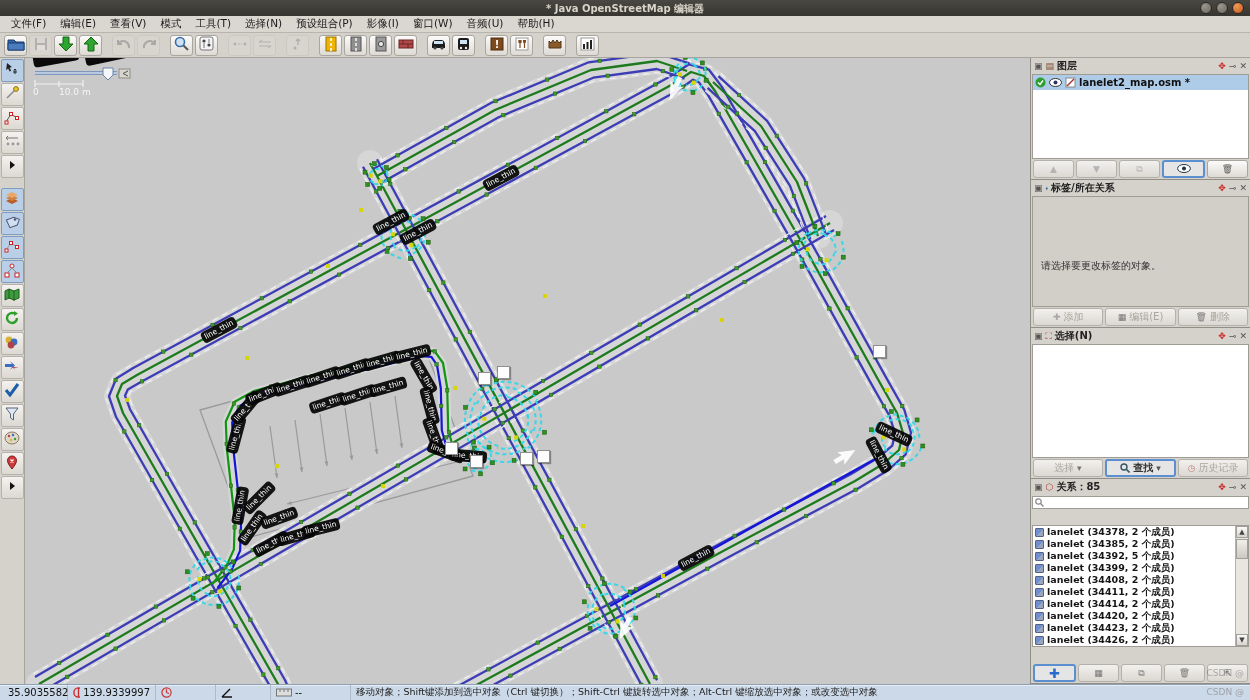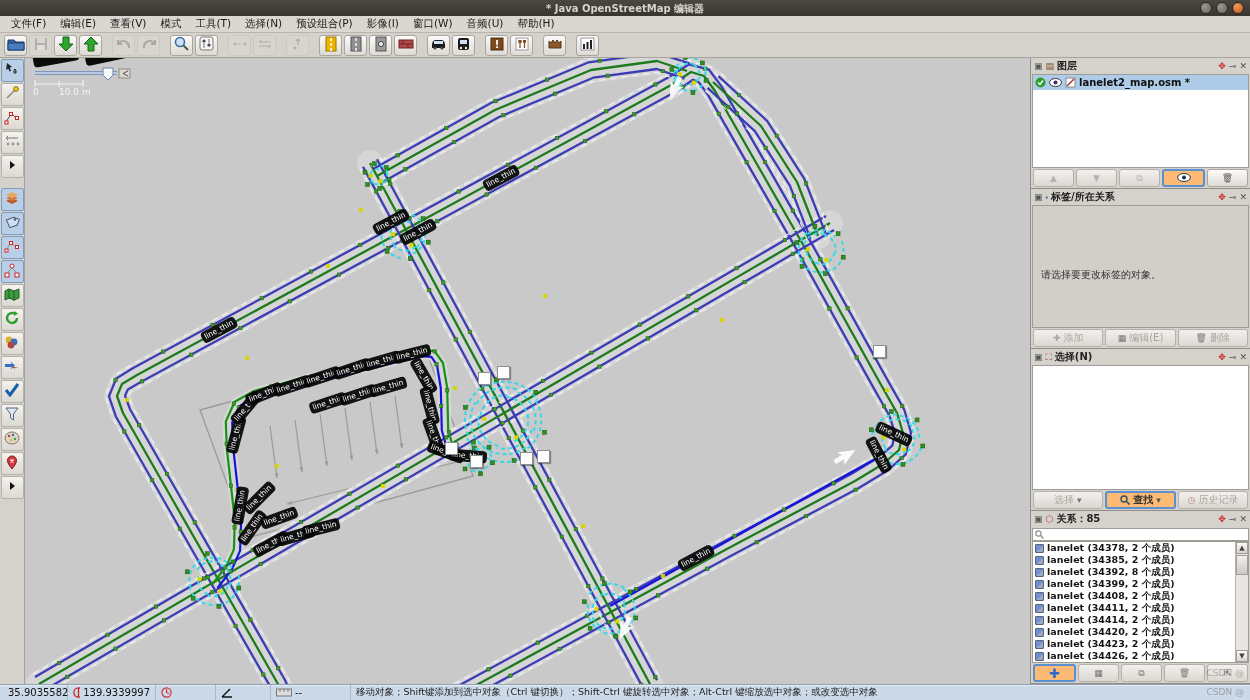--- a/index.html
+++ b/index.html
@@ -47,27 +47,27 @@
   .panel { display:flex; flex-direction:column; border-bottom:1px solid #918d87; }
   .phead { height:16px; display:flex; align-items:center; padding:0 3px; gap:3px; background:#d5d1cb; }
   .phead .ptitle { font-size:10px; font-weight:bold; color:#222; flex:0 0 auto; }
   .phead .spacer { flex:1; }
   .hicon { font-size:9px; line-height:10px; color:#555; }
   .pbody { flex:1; background:#fff; border:1px solid #9f9b95; margin:0 1px; overflow:hidden; position:relative; }
   .pbody.gray { background:#d2cec8; }
   .pbtns { height:20px; display:flex; align-items:stretch; gap:2px; padding:1px 2px; }
   .pbtn { flex:1; border:1px solid #aaa69f; border-radius:3px; background:linear-gradient(#fcfcfb,#dedad4); font-size:10px; color:#333; display:flex; align-items:center; justify-content:center; gap:3px; overflow:hidden; white-space:nowrap; }
   .pbtn.disabled { color:#9a968f; opacity:.75; }
-  .pbtn.hl { border:2px solid #5b8fd0; background:#fdba74; }
+  .pbtn.hl { border:2px solid #5b8fd0; background:#e5e5e5; }
 
   .layer-row { height:15px; display:flex; align-items:center; gap:3px; background:#aecbe8; padding:0 2px; font-size:10px; font-weight:bold; color:#111; }
   .tags-msg { position:absolute; left:8px; top:62px; font-size:10px; color:#333; }
 
   #rel-search { height:13px; margin:1px 1px 0; background:#fff; border:1px solid #9f9b95; display:flex; align-items:center; padding:0 2px; gap:2px; }
-  #rel-list { flex:1; background:#fff; border:1px solid #9f9b95; margin:0 1px; overflow:hidden; position:relative; }
+  #rel-list { flex:1; background:#fff; border:1px solid #9f9b95; margin:16px 1px; overflow:hidden; position:relative; }
   .rel-row { height:12px; display:flex; align-items:center; gap:3px; padding-left:2px; font-size:9.5px; font-weight:bold; color:#151515; white-space:nowrap; }
   .rel-ic { width:9px; height:9px; flex:0 0 auto; background:linear-gradient(135deg,#6f8fd0 0 55%,#9aa6bc 55%); border:1px solid #56617a; border-radius:1px; }
   #rel-scroll { position:absolute; right:0; top:0; width:13px; height:100%; background:#e9e6e1; border-left:1px solid #b5b1ab; }
   .sc-btn { position:absolute; left:0; width:12px; height:12px; background:linear-gradient(#fafaf9,#d8d4ce); border:1px solid #a29e98; font-size:7px; text-align:center; line-height:11px; color:#444; }
   #rel-thumb { position:absolute; left:0; top:13px; width:12px; height:20px; background:linear-gradient(#f2f0ec,#ccc8c2); border:1px solid #a29e98; }
 
   
   #statusbar { position:absolute; left:0; top:684px; width:1250px; height:16px; background:#ccd9e8; border-top:1px solid #8fa0b2; display:flex; align-items:stretch; font-size:10px; color:#111; }
   .seg { display:flex; align-items:center; gap:3px; padding:0 5px; border-right:1px solid #a9bac9; box-shadow:inset 0 1px 0 #e6eef7; white-space:nowrap; }
   #seg-hint { flex:1; justify-content:flex-start; border-right:none; color:#222; font-size:9.5px; overflow:hidden; }
@@ -956,21 +956,21 @@
               <div class="rel-row">
                 <span class="rel-ic"></span>
                 <span>lanelet (34378, 2 个成员)</span>
               </div>
               <div class="rel-row">
                 <span class="rel-ic"></span>
                 <span>lanelet (34385, 2 个成员)</span>
               </div>
               <div class="rel-row">
                 <span class="rel-ic"></span>
-                <span>lanelet (34392, 8 个成员)</span>
+                <span>lanelet (34392, 5 个成员)</span>
               </div>
               <div class="rel-row">
                 <span class="rel-ic"></span>
                 <span>lanelet (34399, 2 个成员)</span>
               </div>
               <div class="rel-row">
                 <span class="rel-ic"></span>
                 <span>lanelet (34408, 2 个成员)</span>
               </div>
               <div class="rel-row">

